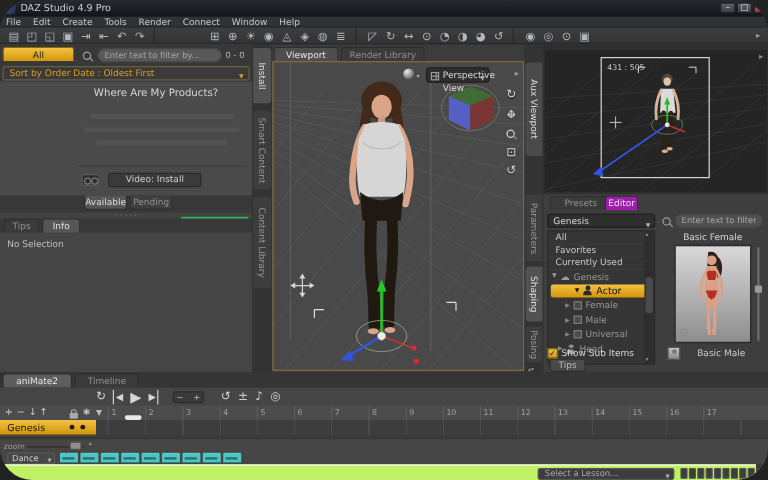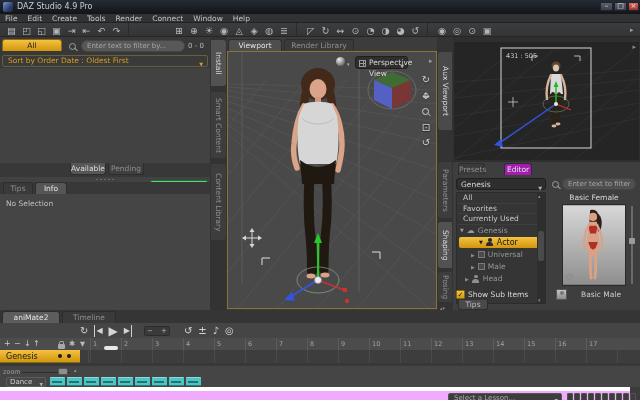--- a/index.html
+++ b/index.html
@@ -1,17 +1,17 @@
 <!DOCTYPE html>
 <html><head>
 <meta charset="utf-8">
 <style>
   html,body{margin:0;padding:0;background:#222;}
   *{box-sizing:border-box;font-family:"DejaVu Sans","Liberation Sans",sans-serif;}
-  #app{position:relative;width:640px;height:400px;background:#3c3c3c;overflow:hidden;font-size:8px;color:#c8c8c8;}
+  #app{position:relative;width:640px;height:400px;background:#3c3c3c;overflow:hidden;font-size:8px;color:#c8c8c8;border-radius:27px;}
   .abs{position:absolute;}
   
   .titlebar{left:0;top:0;width:640px;height:14px;background:linear-gradient(#262b33,#121419);color:#cdd0d4;}
   .appicon{left:3px;top:2px;width:10px;height:10px;border-radius:2px;background:linear-gradient(135deg,#6f9be0,#31406e 60%,#1d2744);}
   .wintitle{left:17px;top:2px;font-size:8px;color:#c9ccd0;}
   .winbtn{top:2px;width:13px;height:9px;background:linear-gradient(#5a616b,#3a4049);border:1px solid #20242a;color:#e5e5e5;font-size:7px;line-height:7px;text-align:center;border-radius:1px;}
   .winbtn.close{background:linear-gradient(#d4695f,#a33229);}
   
   .menubar{left:0;top:14px;width:640px;height:9px;background:#303234;border-bottom:1px solid #222;}
   .menubar span{display:inline-block;margin:0 5px;font-size:7.5px;line-height:9px;color:#c6c6c6;}
@@ -105,20 +105,29 @@
   <div class="abs" style="left:0;top:37px;width:210px;height:273px;background:#424242">
     <div class="abs" style="left:0;top:0;width:210px;height:31px;background:#383838"></div>
     <div class="abs tab yellow" style="left:2px;top:2px;width:60px;border-color:#8a6a10">All</div>
     <span class="abs mag" style="left:69px;top:6px"></span>
     <input class="abs sinput" style="left: 81px; top: 3px; width: 104px;" placeholder="Enter text to filter by...">
     <div class="abs" style="left:188px;top:5px;font-size:7px;color:#b8b8b8">0 - 0</div>
     <div class="abs" style="left:2px;top:18px;width:206px;height:12px;background:#3a3a3a;border:1px solid #66603e;border-radius:2px;color:#d99f1c;font-size:7.5px;line-height:10px;padding:0 5px">
       <span>Sort by Order Date : Oldest First</span>
       <span class="abs caret" style="right:4px;top:3px;color:#d99f1c">▼</span>
     </div>
+    <div class="abs" style="left:0;top:31px;width:210px;height:95px;background:#4a4a4a">
+      <div class="abs" style="left:55px;top:5px;width:150px;text-align:center;color:#d6d6d6;font-size:8.5px">Where Are My Products?</div>
+      <div class="abs fline" style="left:75px;top:27px;width:120px"></div>
+      <div class="abs fline" style="left:70px;top:38px;width:130px"></div>
+      <div class="abs fline" style="left:80px;top:49px;width:110px"></div>
+      <div class="abs" style="left:65px;top:70px;width:140px;height:1px;background:#3e3e3e"></div>
+      <div class="abs proj" style="left:68px;top:77px"></div>
+      <div class="abs" style="left:90px;top:76px;width:78px;height:12px;background:#3a3a3a;border:1px solid #2c2c2c;border-radius:2px;color:#cfcfcf;font-size:7.5px;line-height:10px;text-align:center">Video: Install</div>
+    </div>
     <div class="abs" style="left:0;top:126px;width:210px;height:14px;background:#383838">
       <div class="abs btab" style="left:70px;top:0;width:36px;background:#565656;color:#ddd">Available</div>
       <div class="abs btab" style="left:108px;top:0;width:36px;background:#3f3f3f;color:#909090">Pending</div>
       <div class="abs greenbtn" style="left:150px;top:1px;width:58px;height:11px">Install Selected</div>
     </div>
     <div class="abs griddots" style="left:95px;top:141px;width:20px;height:3px"></div>
     <div class="abs" style="left:0;top:145px;width:210px;height:12px;background:#383838">
       <div class="abs tab off" style="left:3px;top:0;width:30px">Tips</div>
       <div class="abs tab on" style="left:35px;top:0;width:32px">Info</div>
     </div>
@@ -265,21 +274,21 @@
       <circle cx="102" cy="62" r="2" fill="#e8e8e8"></circle>
       <g stroke="#cccccc" stroke-width="0.8">
         <line x1="54" y1="60" x2="64" y2="60"></line>
           <line x1="59" y1="55" x2="59" y2="65"></line>
       </g>
     </svg>
     <span class="abs" style="right:4px;top:6px;color:#8a8a8a;font-size:7px">▸</span>
   </div>
 
   <div class="abs" style="left:453px;top:162px;width:187px;height:148px;background:#3e3e3e">
-    <div class="abs tab off" style="left:5px;top:1px;width:27px">Presets</div>
+    <div class="abs tab off" style="left:5px;top:1px;width:52px">Presets</div>
     <div class="abs tab on" style="left:51px;top:1px;width:28px;background:#a21caf">Editor</div>
     
     <div class="abs dd" style="left:3px;top:16px;width:90px;height:12px">
       <span>Genesis</span>
       <span class="abs caret" style="right:3px;top:4px">▼</span>
     </div>
     <div class="abs" style="left:3px;top:30px;width:90px;height:112px;background:#353535;border:1px solid #2c2c2c">
       <div>
 
       <div class="frow">All</div>
@@ -292,26 +301,31 @@
         <span>Genesis</span>
       </div>
       <div class="trow yellow" style="margin:1px 2px;height:11px;border-radius:2px;padding-left:20px;color:#1a1a1a">
         <span style="font-size:5px;color:#1a1a1a">▼</span>
         <span class="person" style="color:#2a2a2a"></span>
         <span style="color:#151515;font-size:8px">Actor</span>
       </div>
       <div class="trow" style="padding:1.5px 0 1.5px 14px">
         <span style="font-size:5px;color:#888">▶</span>
         <span class="sqicon"></span>
-        <span>Universal</span>
+        <span>Female</span>
       </div>
       <div class="trow" style="padding:1.5px 0 1.5px 14px">
         <span style="font-size:5px;color:#888">▶</span>
         <span class="sqicon"></span>
         <span>Male</span>
+      </div>
+      <div class="trow" style="padding:1.5px 0 1.5px 14px">
+        <span style="font-size:5px;color:#888">▶</span>
+        <span class="sqicon"></span>
+        <span>Universal</span>
       </div>
       <div class="trow" style="padding:1.5px 0 1.5px 8px">
         <span style="font-size:5px;color:#888">▶</span>
         <span class="person" style="color:#8f8f8f"></span>
         <span>Head</span>
       </div>
       <div class="abs" style="right:0;top:0;width:8px;height:110px;background:#2e2e2e">
         <div class="abs" style="left:1px;top:0;font-size:5px;color:#8a8a8a">▴</div>
         <div class="abs" style="left:1px;top:38px;width:6px;height:30px;background:#4a4a4a;border-radius:2px"></div>
         <div class="abs" style="left:1px;bottom:0;font-size:5px;color:#8a8a8a">▾</div>
@@ -404,21 +418,21 @@
       <div class="abs" style="left:6px;top:54px;width:40px;height:10px;background:#474747;border:1px solid #5c5c5c;border-radius:2px;color:#cfcfcf;font-size:7px;line-height:8px;padding:0 3px">
         <span>Dance</span>
         <span class="abs caret" style="right:2px;top:3px;font-size:4.5px">▼</span>
       </div>
       <div class="abs" style="left:50px;top:54px;white-space:nowrap">
         
       <span class="clip"></span><span class="clip"></span><span class="clip"></span><span class="clip"></span><span class="clip"></span><span class="clip"></span><span class="clip"></span><span class="clip"></span><span class="clip"></span></div>
     </div>
   </div>
 
-  <div class="abs" style="left:0;top:387px;width:630px;height:13px;background:#f0abfc;border-top:4px solid #ffffff">
+  <div class="abs" style="left:0;top:387px;width:630px;height:13px;background:#bef264;border-top:1px solid #ffffff">
     <div class="abs" style="left:448px;top:1.5px;width:114px;height:10px;background:#3d3d3d;border:1px solid #555;border-radius:2px;color:#a8a8a8;font-size:7px;line-height:8px;padding:0 5px">
       <span>Select a Lesson...</span>
       <span class="abs caret" style="right:3px;top:3px;font-size:4.5px">▼</span>
     </div>
     <div class="abs" style="left:567px;top:1.5px;white-space:nowrap">
       
     <span class="lbtn"></span><span class="lbtn"></span><span class="lbtn"></span><span class="lbtn"></span><span class="lbtn"></span><span class="lbtn"></span><span class="lbtn"></span><span class="lbtn"></span><span class="lbtn"></span><span class="lbtn"></span></div>
   </div>
 
 </div>

